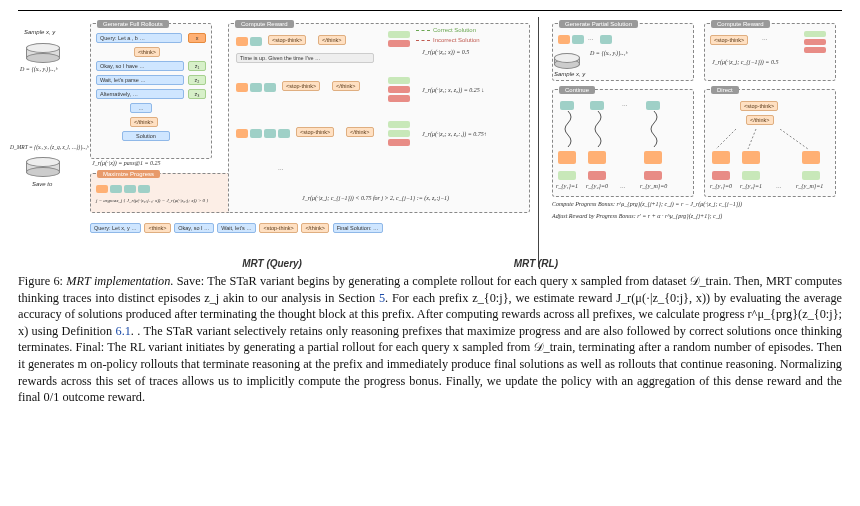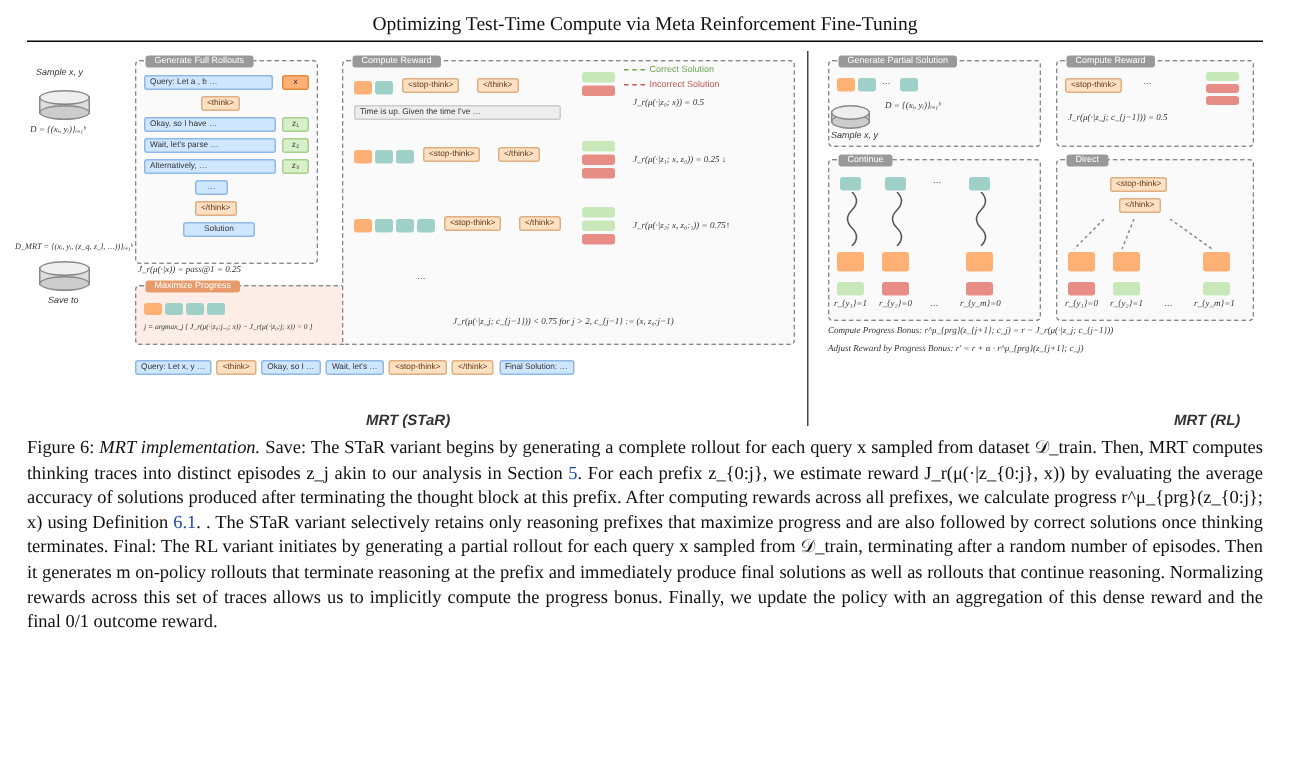--- a/index.html
+++ b/index.html
@@ -38,32 +38,31 @@
   .legend-line.red   { color:#c05a50; }
   .dash-green { border-top:1.5px dashed #6aa651; display:inline-block; width:14px; vertical-align:middle; margin-right:3px;}
   .dash-red   { border-top:1.5px dashed #c05a50; display:inline-block; width:14px; vertical-align:middle; margin-right:3px;}
 
   .math { font-style:italic; font-family:"Times New Roman", serif; }
 
   .row-strip { position:absolute; height:14px; }
 
   .cap-labels { text-align:center; font-size:10px; font-style:italic; margin-top:2px; }
   .cap-labels .left  { display:inline-block; width:58%; text-align:center; }
-  .cap-labels .right { display:inline-block; width:38%; text-align:right; }
+  .cap-labels .right { display:inline-block; width:38%; text-align:left; }
 
   .caption { font-size:12.3px; line-height:1.35; text-align:justify; margin-top:6px; font-family:"Times New Roman", Times, serif; }
   .caption b { font-weight:normal; }
   .caption .link { color:#1a4aa8; }
 </style>
 </head>
 <body>
 
 <div class="page">
 
-  <div class="title-line">Optimizing Test-Time Compute via Meta Reinforcement Fine-Tuning</div>
   <hr class="title-rule">
 
   <div class="fig-area">
 
     <div class="panel-rule" style="left:520px;"></div>
 
     <div class="cyl" style="left:8px; top:26px;">
       <div class="body"></div>
         <div class="bot"></div>
         <div class="top"></div>
@@ -233,21 +232,21 @@
     <div class="block bl-green" style="left:784px; top:154px; width:18px; height:9px;"></div>
     <span class="lbl math" style="left:692px; top:166px;">r_{y₁}=0</span>
     <span class="lbl math" style="left:722px; top:166px;">r_{y₂}=1</span>
     <span class="lbl" style="left:758px; top:166px;">…</span>
     <span class="lbl math" style="left:778px; top:166px;">r_{y_m}=1</span>
 
     <span class="lbl math" style="left:534px; top:184px; font-size:6px;">Compute Progress Bonus: r^μ_{prg}(z_{j+1}; c_j) = r − J_r(μ(·|z_j; c_{j−1}))</span>
     <span class="lbl math" style="left:534px; top:196px; font-size:6px;">Adjust Reward by Progress Bonus: r′ = r + α · r^μ_{prg}(z_{j+1}; c_j)</span>
 
     <div class="cap-labels" style="position:absolute; left:0; right:0; bottom:-2px;">
-      <span class="left"><b>MRT (STaR)</b></span>
+      <span class="left"><b>MRT (Query)</b></span>
       <span class="right"><b>MRT (RL)</b></span>
     </div>
   </div>
 
   <div class="caption">
     <b><span>Figure 6:</span></b>
     <b><i><span>MRT implementation.</span></i></b>
     <b><span>Save:</span></b>
     <span>The STaR variant begins by generating a complete rollout for each query x sampled from dataset 𝒟_train. Then, MRT computes thinking traces into distinct episodes z_j akin to our analysis in Section </span><span class="link">5</span><span>. For each prefix z_{0:j}, we estimate reward J_r(μ(·|z_{0:j}, x)) by evaluating the average accuracy of solutions produced after terminating the thought block at this prefix. After computing rewards across all prefixes, we calculate progress r^μ_{prg}(z_{0:j}; x) using Definition </span><span class="link">6.1</span><span>. </span><span>. The STaR variant selectively retains only reasoning prefixes that maximize progress and are also followed by correct solutions once thinking terminates.</span>
     <b><span>Final:</span></b>

